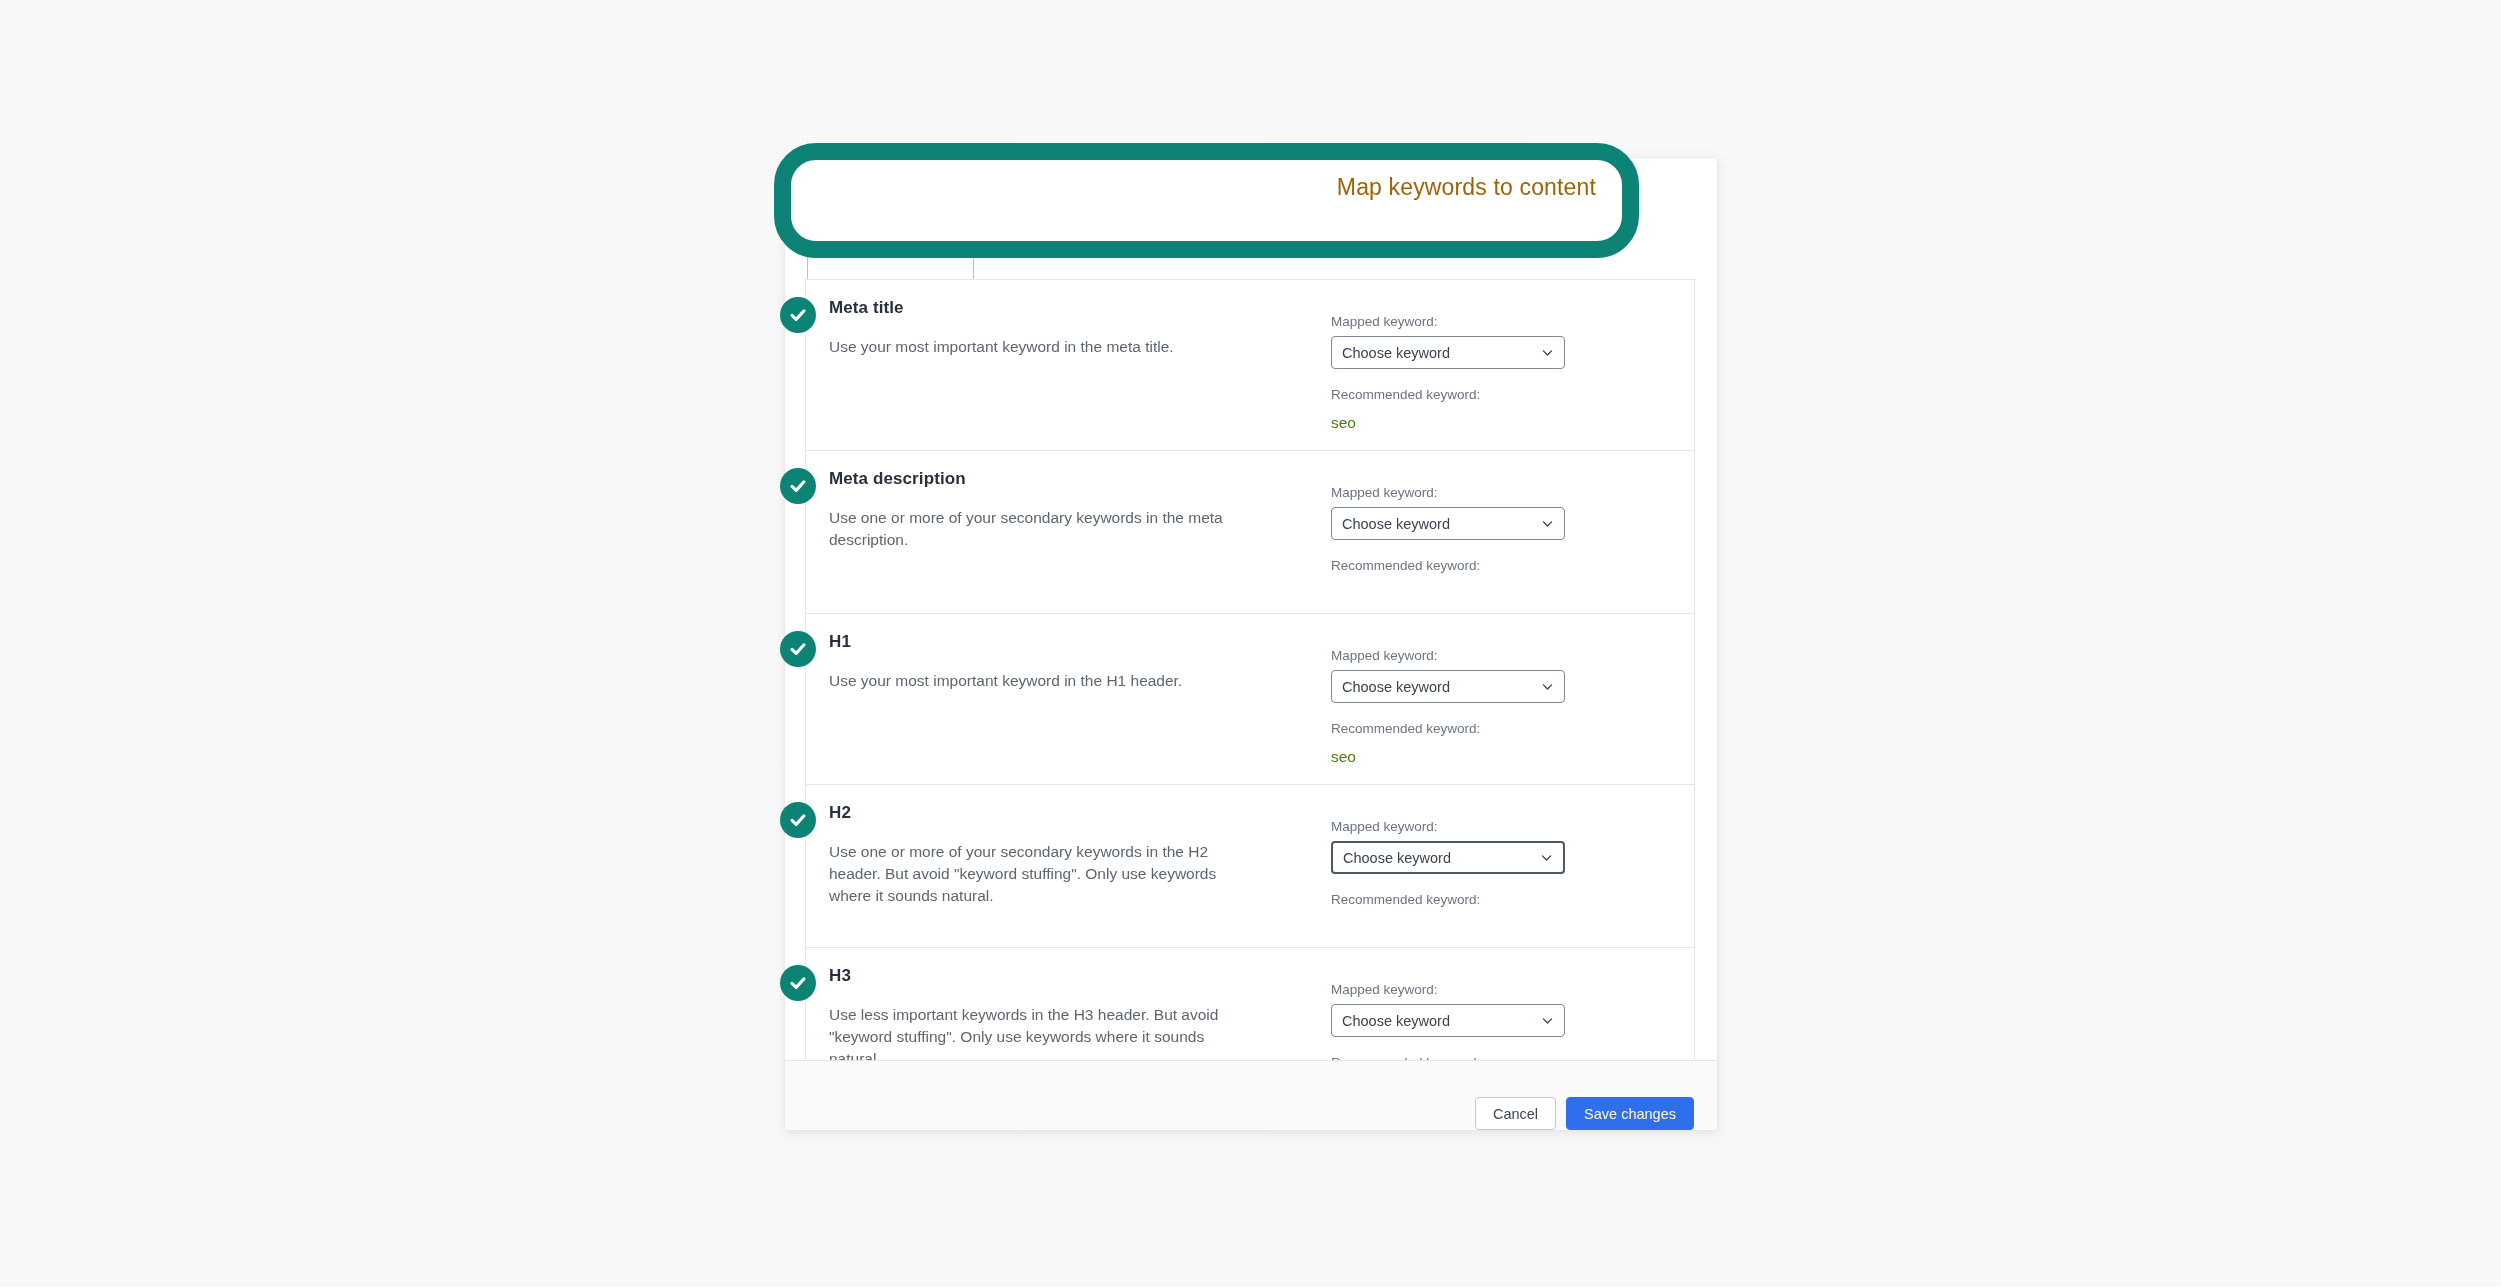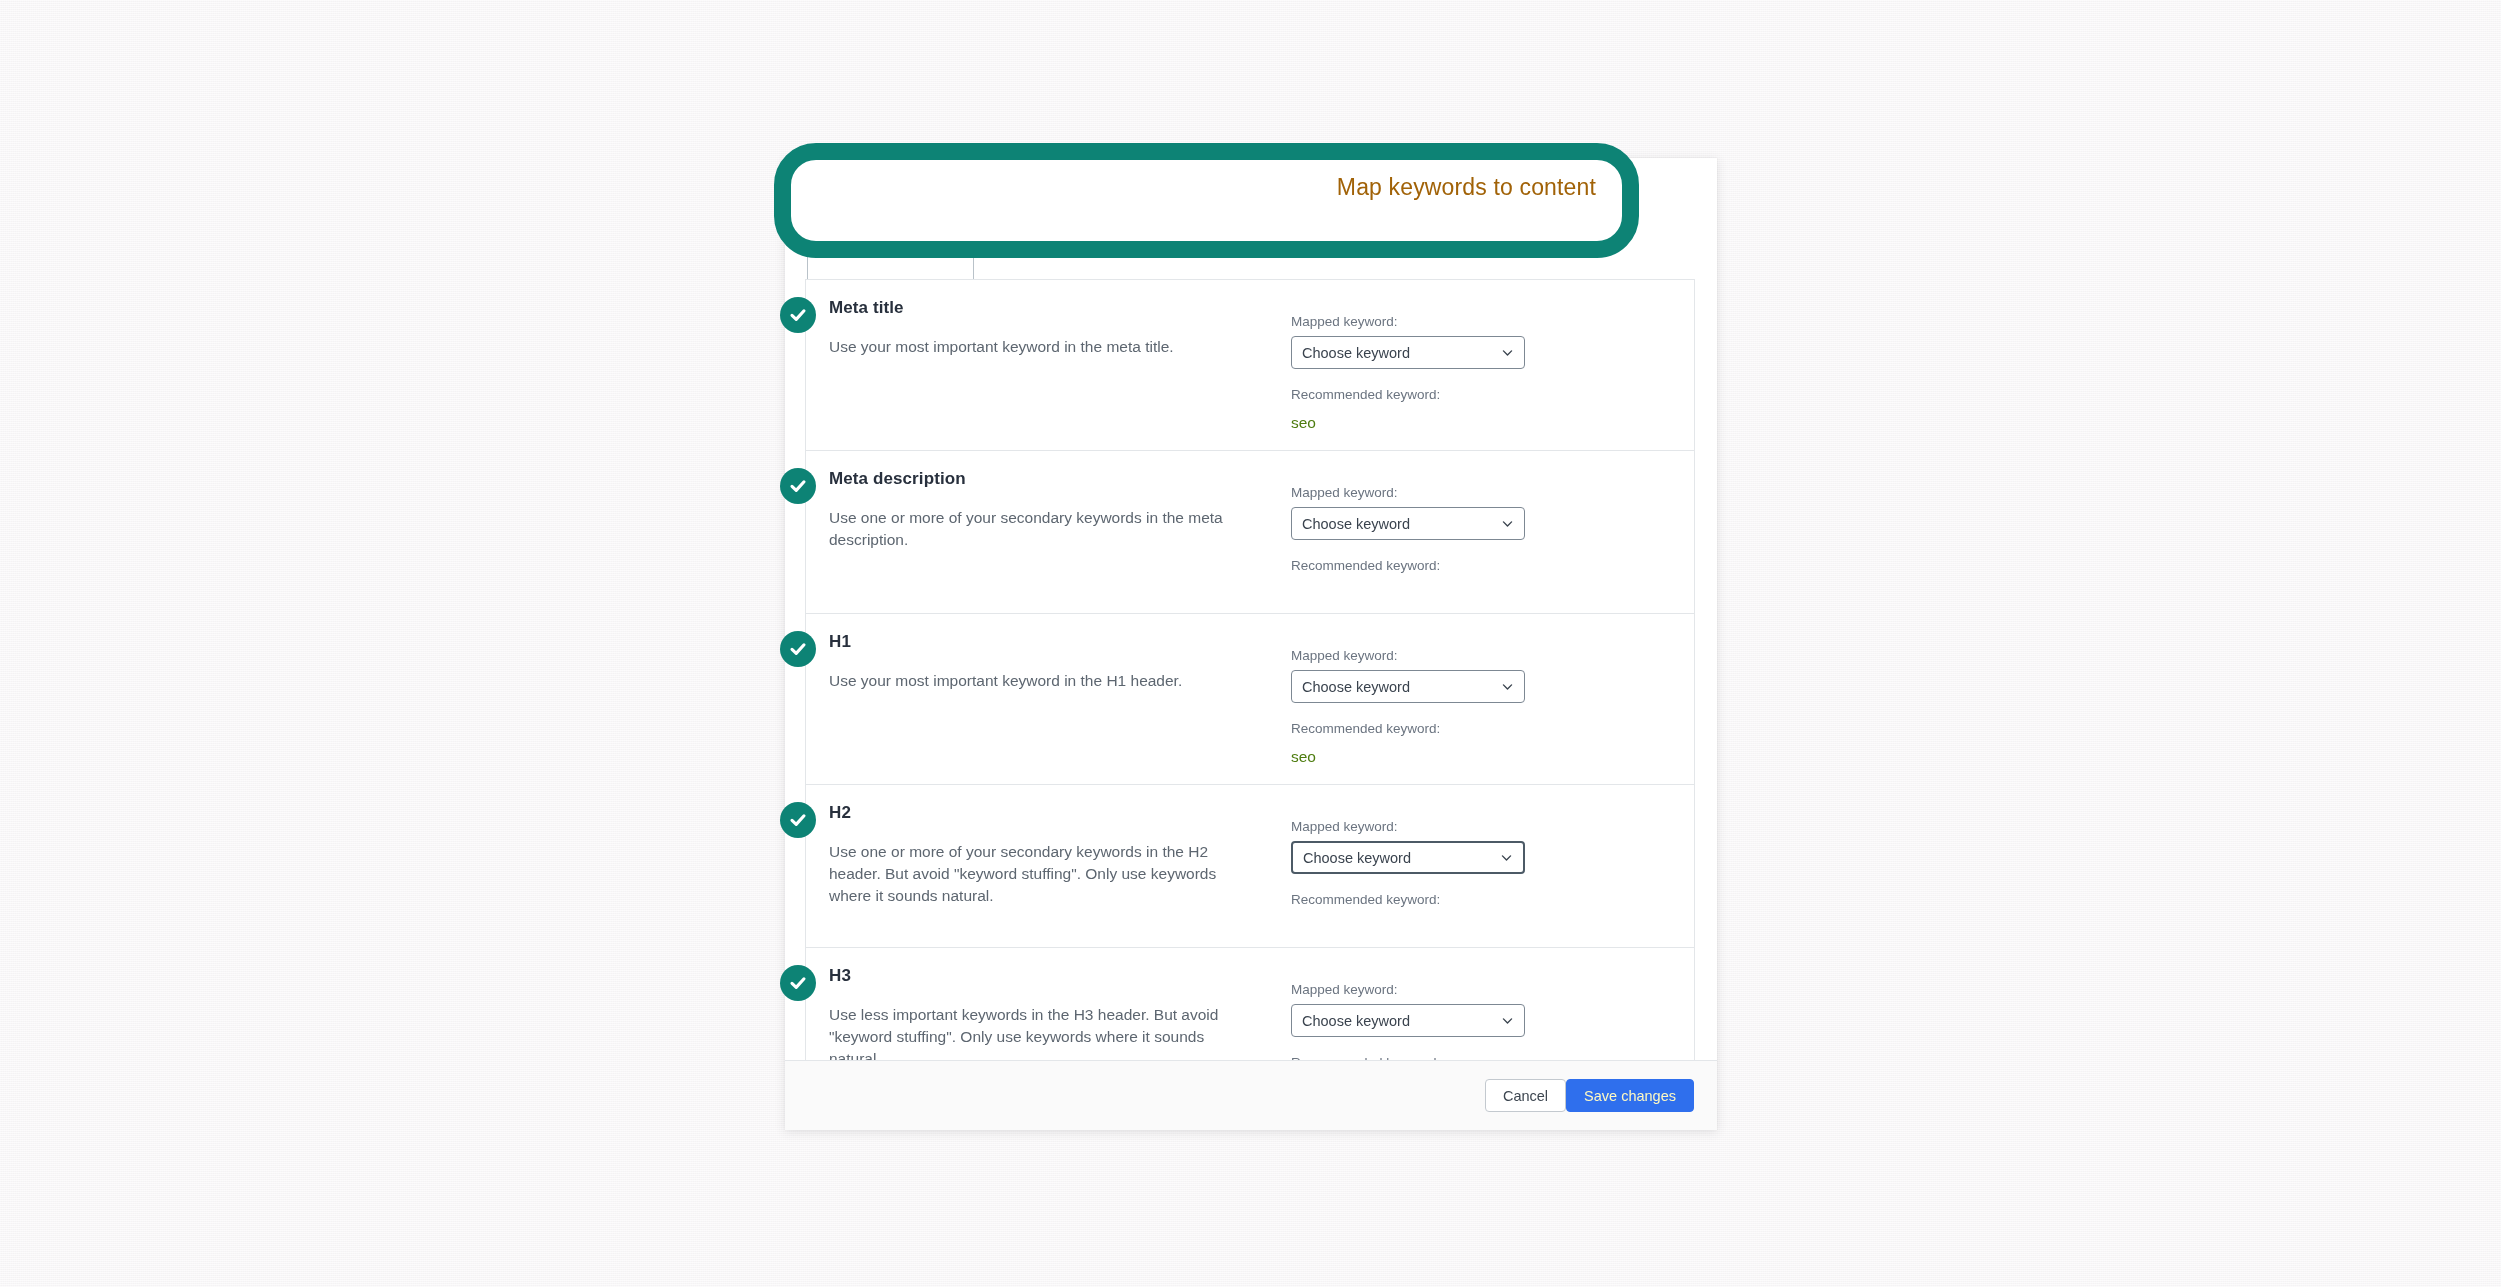--- a/index.html
+++ b/index.html
@@ -51,20 +51,21 @@
     border: 1px solid #e3e6e9;
     border-bottom: none;
     background: #fff;
   }
   .rule-row {
     position: relative;
     display: flex;
     border-bottom: 1px solid #e3e6e9;
     min-height: 100px;
     padding: 18px 0 18px 0;
+    gap: 40px;
   }
   .rule-row:last-child { border-bottom: 1px solid #e3e6e9; }
 
   .check-badge {
     position: absolute;
     left: -26px; top: 17px;
     width: 36px; height: 36px;
     border-radius: 50%;
     background: #0d8375;
     display: flex; align-items: center; justify-content: center;
@@ -136,23 +137,24 @@
   }
 
   
   #card-footer {
     position: absolute;
     left: 0; bottom: 0;
     width: 100%; height: 70px;
     background: #fafafa;
     border-top: 1px solid #e3e6e9;
     display: flex;
-    align-items: center;
+    align-items: flex-end;
     justify-content: flex-end;
     padding-right: 23px;
+    gap: 10px;
   }
   .btn {
     font-family: "Liberation Sans", sans-serif;
     font-size: 14.5px;
     border-radius: 4px;
     cursor: pointer;
     display: inline-flex;
     align-items: center;
     justify-content: center;
   }

